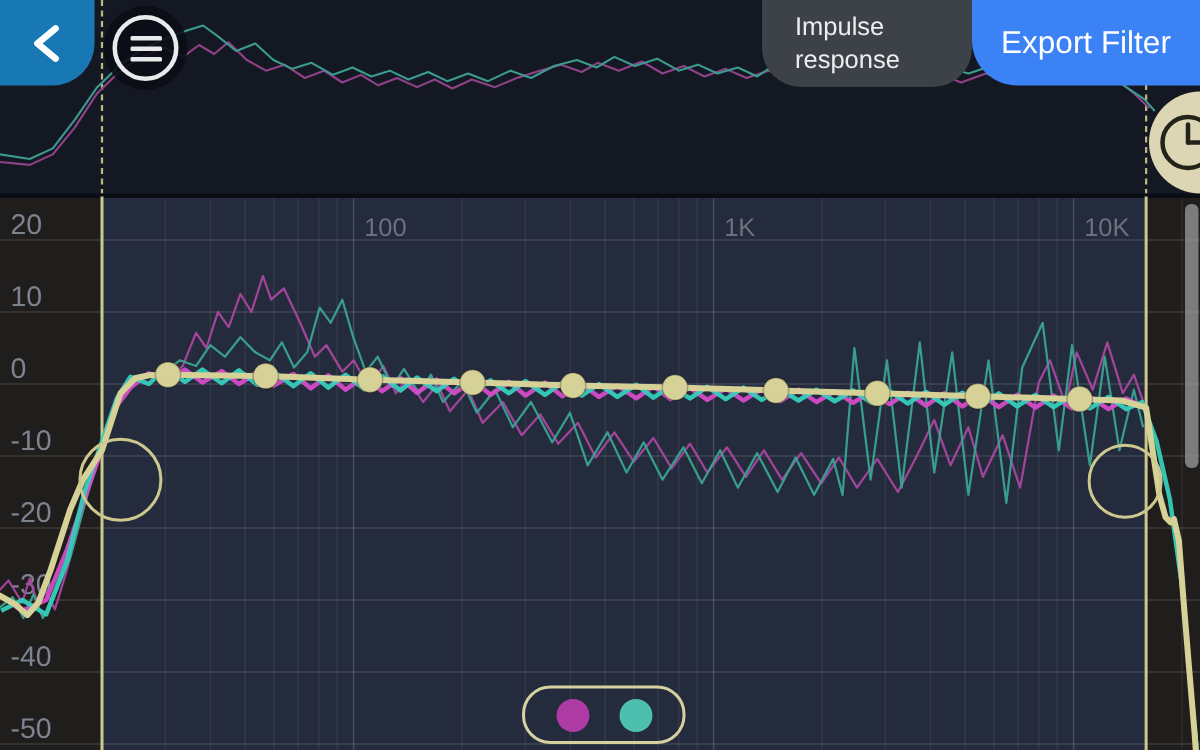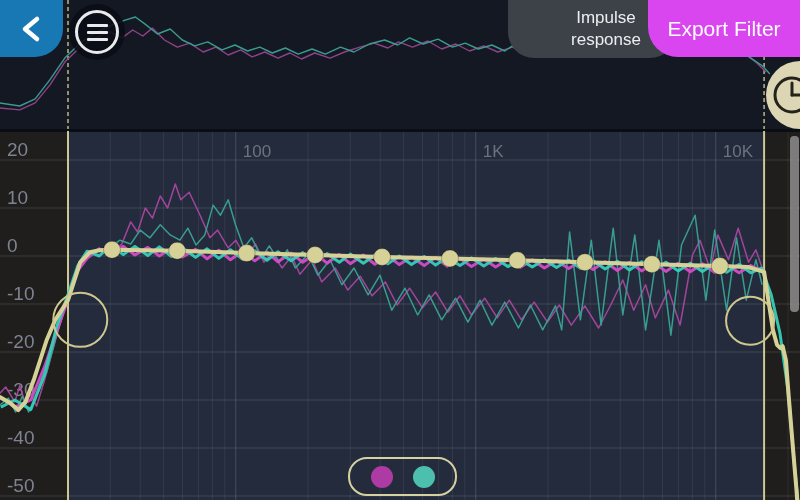--- a/index.html
+++ b/index.html
@@ -12,23 +12,23 @@
             display:flex;align-items:center;justify-content:center;cursor:pointer;}
   .burger-btn{left:69px;top:4px;width:56px;height:56px;border-radius:50%;
               background:rgba(10,13,20,.88);display:flex;align-items:center;justify-content:center;cursor:pointer;}
   .burger-ring{width:38px;height:38px;border:3px solid #e8eaec;border-radius:50%;
                display:flex;flex-direction:column;align-items:center;justify-content:center;gap:4px;}
   .burger-bar{width:21px;height:3px;background:#e8eaec;border-radius:1px;}
   .title-chip{left:133px;top:13px;height:34px;padding:0 13px;background:rgba(13,16,23,.82);
               border-radius:4px;color:#9aa0a8;font-size:19px;line-height:34px;white-space:nowrap;}
   .impulse-btn{left:508px;top:0;width:140px;height:58px;background:#3d4249;border-radius:0 0 26px 26px;
                color:#eceef0;font-size:17px;display:flex;align-items:center;justify-content:center;
-               text-align:center;line-height:1.3;cursor:pointer;padding-left:28px;}
+               text-align:left;line-height:1.3;cursor:pointer;}
   .impulse-btn span{display:block;width:96px;}
-  .export-btn{left:648px;top:0;width:152px;height:57px;background:#d946ef;border-radius:0 0 0 30px;
+  .export-btn{left:648px;top:0;width:152px;height:57px;background:#3b82f6;border-radius:0 0 0 30px;
               color:#ffffff;font-size:21px;display:flex;align-items:center;justify-content:center;cursor:pointer;}
   .clock-btn{left:766px;top:61px;width:68px;height:68px;border-radius:50%;background:#dcd6b4;cursor:pointer;}
   .scrollbar{left:790px;top:136px;width:9px;height:176px;background:#8d8d8d;border-radius:4px;opacity:.85;cursor:pointer;}
   .legend-pill{left:348px;top:457px;width:105px;height:35px;border:2px solid #d6d2a0;border-radius:19px;
                display:flex;align-items:center;justify-content:center;gap:20px;}
   .legend-dot{width:22px;height:22px;border-radius:50%;cursor:pointer;}
 </style>
 </head>
 <body>
 

